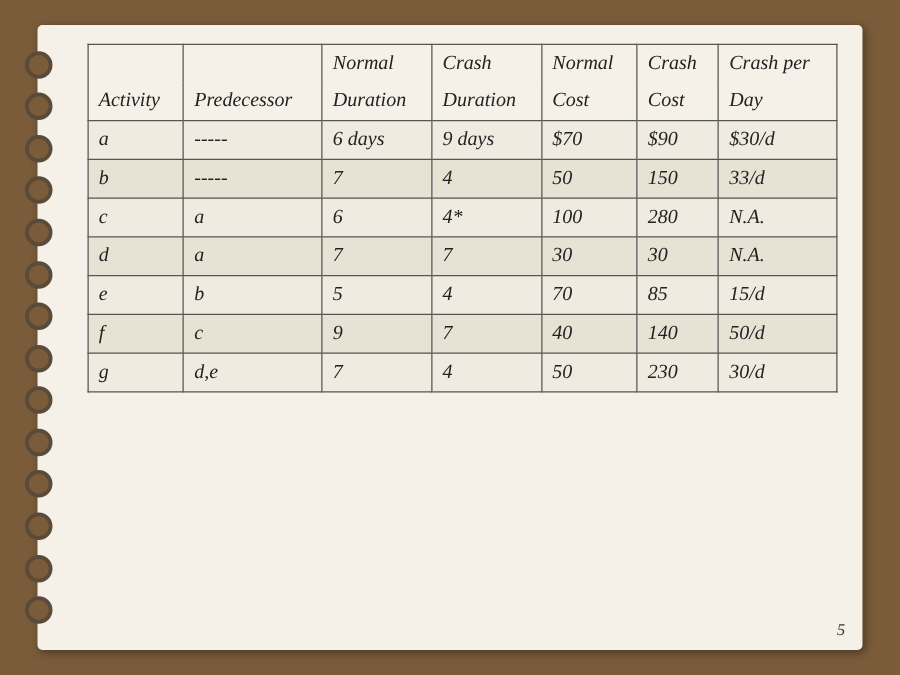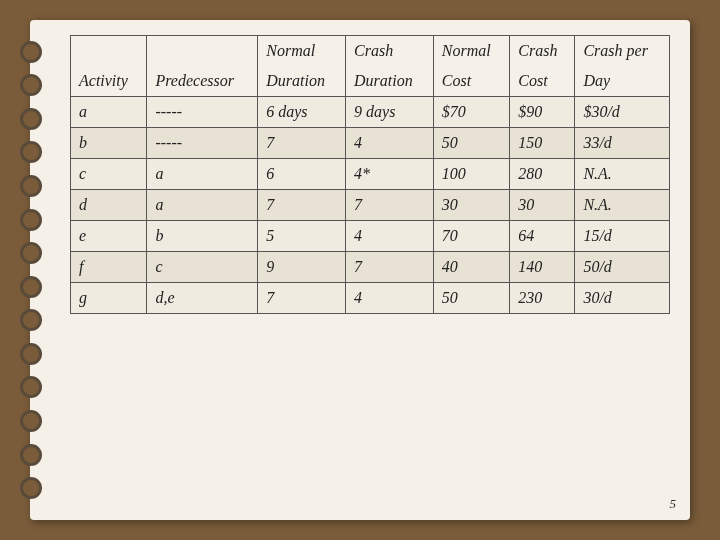--- a/index.html
+++ b/index.html
@@ -181,21 +181,21 @@
             <td>30</td>
             <td>30</td>
             <td>N.A.</td>
           </tr>
           <tr>
             <td>e</td>
             <td>b</td>
             <td>5</td>
             <td>4</td>
             <td>70</td>
-            <td>64</td>
+            <td>85</td>
             <td>15/d</td>
           </tr>
           <tr>
             <td>f</td>
             <td>c</td>
             <td>9</td>
             <td>7</td>
             <td>40</td>
             <td>140</td>
             <td>50/d</td>

